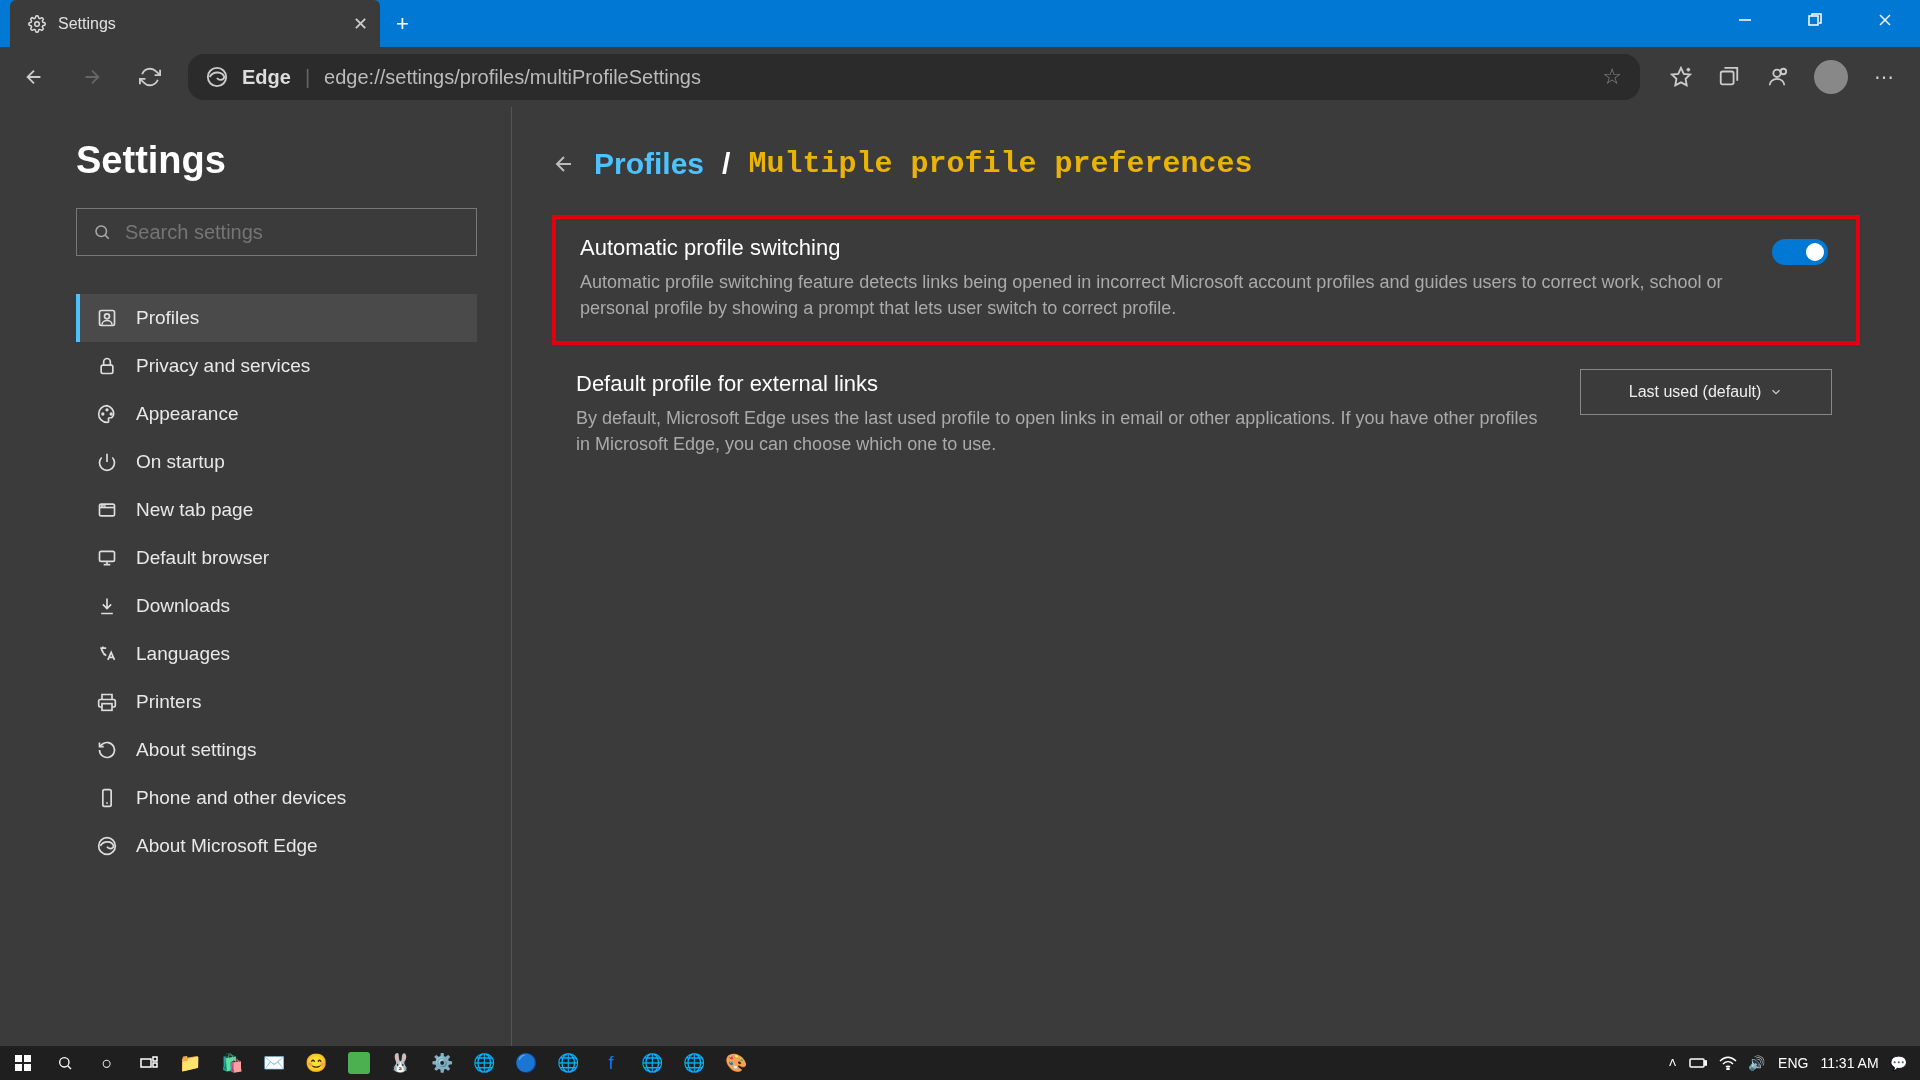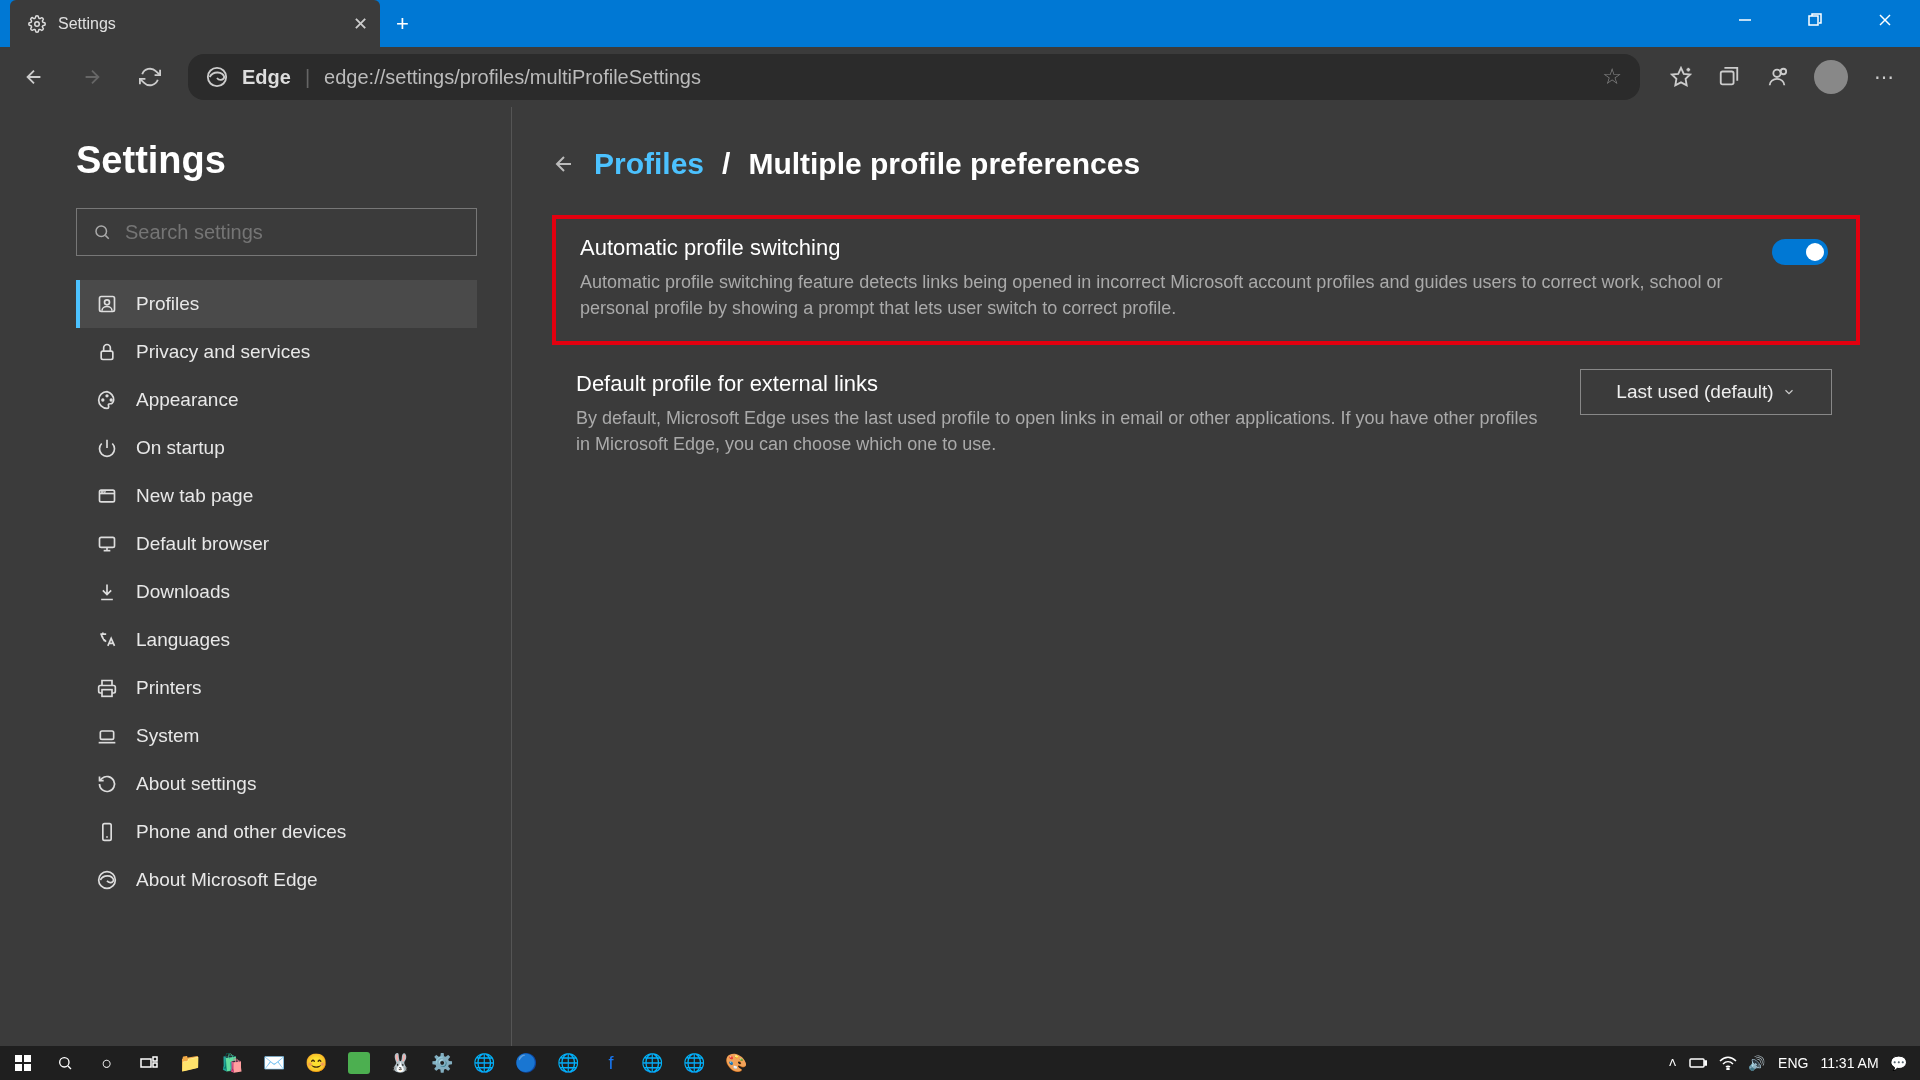--- a/index.html
+++ b/index.html
@@ -23,42 +23,42 @@
 .omnibox .url { color: #bbb; }
 .omnibox .star-outline { margin-left: auto; color: #888; font-size: 22px; }
 .rightbtns { display: flex; gap: 26px; align-items: center; padding: 0 12px; }
 .rightbtns div { color: #ccc; font-size: 20px; }
 .avatar { width: 34px; height: 34px; border-radius: 50%; background: #888; }
 
 
 .main { display: flex; height: calc(100% - 47px - 60px - 34px); background: #3b3b3b; }
 .sidebar { width: 512px; border-right: 1px solid #555; padding: 32px 34px 0 76px; }
 .sidebar h1 { color: #fff; font-size: 38px; font-weight: 600; margin-bottom: 26px; }
-.searchbox { border: 1px solid #777; height: 48px; display: flex; align-items: center; padding: 0 16px; gap: 14px; color: #aaa; font-size: 20px; margin-bottom: 24px; }
+.searchbox { border: 1px solid #777; height: 48px; display: flex; align-items: center; padding: 0 16px; gap: 14px; color: #aaa; font-size: 20px; margin-bottom: 38px; }
 .searchbox input { background: transparent; border: none; outline: none; color: #ccc; font-size: 20px; flex: 1; }
 .nav-item { height: 48px; display: flex; align-items: center; gap: 18px; padding: 0 16px; color: #e8e8e8; font-size: 19px; border-left: 4px solid transparent; cursor: pointer; }
 .nav-item.selected { background: #4a4a4a; border-left: 4px solid #4cc2ff; }
 .nav-item .icon { width: 22px; display: flex; align-items: center; justify-content: center; color: #ddd; }
 
 
 .content { flex: 1; padding: 40px 60px 0 40px; }
 .breadcrumb { display: flex; align-items: center; gap: 18px; margin-bottom: 34px; }
 .breadcrumb .back { color: #bbb; font-size: 24px; }
 .breadcrumb .link { color: #4cc2ff; font-size: 30px; font-weight: 600; }
 .breadcrumb .sep2 { color: #fff; font-size: 30px; font-weight: 600; }
-.breadcrumb .current { color: #ffffff; font-size: 30px; font-weight: 600; }
+.breadcrumb .current { color: #eab308; font-size: 30px; font-weight: 600; font-family: Liberation Mono, monospace; }
 
 .setting-row { padding: 16px 24px 20px 24px; position: relative; }
 .setting-row.hl { border: 4px solid #e3000f; }
 .setting-row .title { color: #fff; font-size: 22px; font-weight: 400; margin-bottom: 8px; }
 .setting-row .desc { color: #aaa; font-size: 18px; line-height: 1.45; max-width: 1180px; }
 .toggle { position: absolute; right: 28px; top: 20px; width: 56px; height: 26px; background: #0078d4; border-radius: 14px; }
 .toggle .knob { position: absolute; right: 4px; top: 4px; width: 18px; height: 18px; border-radius: 50%; background: #fff; }
 
-.dropdown { position: absolute; right: 28px; top: 14px; width: 252px; height: 46px; border: 1px solid #888; display: flex; align-items: center; justify-content: center; gap: 8px; color: #eee; font-size: 19px; cursor: pointer; }
+.dropdown { position: absolute; right: 28px; top: 14px; width: 252px; height: 46px; border: 1px solid #888; display: flex; align-items: center; justify-content: center; gap: 8px; color: #eee; font-size: 16px; cursor: pointer; }
 .dropdown .chev { color: #ccc; font-size: 14px; }
 
 .setting-row + .setting-row { margin-top: 10px; }
 .row2 .desc { max-width: 970px; }
 
 
 .taskbar { position: fixed; bottom: 0; left: 0; right: 0; height: 34px; background: #1f1f1f; display: flex; align-items: center; padding: 0 6px; gap: 8px; color: #fff; font-size: 14px; }
 .taskbar .ticon { width: 34px; height: 30px; display: flex; align-items: center; justify-content: center; font-size: 18px; }
 .taskbar .spacer { flex: 1; }
 .taskbar .tray { display: flex; align-items: center; gap: 12px; padding-right: 6px; }
@@ -248,29 +248,20 @@
       <span>Languages</span>
     </div>
     <div class="nav-item">
       <span class="icon">
           <svg width="20" height="20" viewBox="0 0 24 24" fill="none" stroke="#ddd" stroke-width="2">
             <path d="M6 9V3h12v6M6 18H4a2 2 0 0 1-2-2v-5a2 2 0 0 1 2-2h16a2 2 0 0 1 2 2v5a2 2 0 0 1-2 2h-2"></path>
             <rect x="6" y="14" width="12" height="8"></rect>
           </svg>
         </span>
       <span>Printers</span>
-    </div>
-    <div class="nav-item">
-      <span class="icon">
-          <svg width="20" height="20" viewBox="0 0 24 24" fill="none" stroke="#ddd" stroke-width="2">
-            <rect x="4" y="6" width="16" height="10" rx="2"></rect>
-            <line x1="2" y1="20" x2="22" y2="20"></line>
-          </svg>
-        </span>
-      <span>System</span>
     </div>
     <div class="nav-item">
       <span class="icon">
           <svg width="20" height="20" viewBox="0 0 24 24" fill="none" stroke="#ddd" stroke-width="2">
             <path d="M3 12a9 9 0 1 0 3-6.7L3 8"></path>
             <path d="M3 3v5h5"></path>
           </svg>
         </span>
       <span>About settings</span>
     </div>

